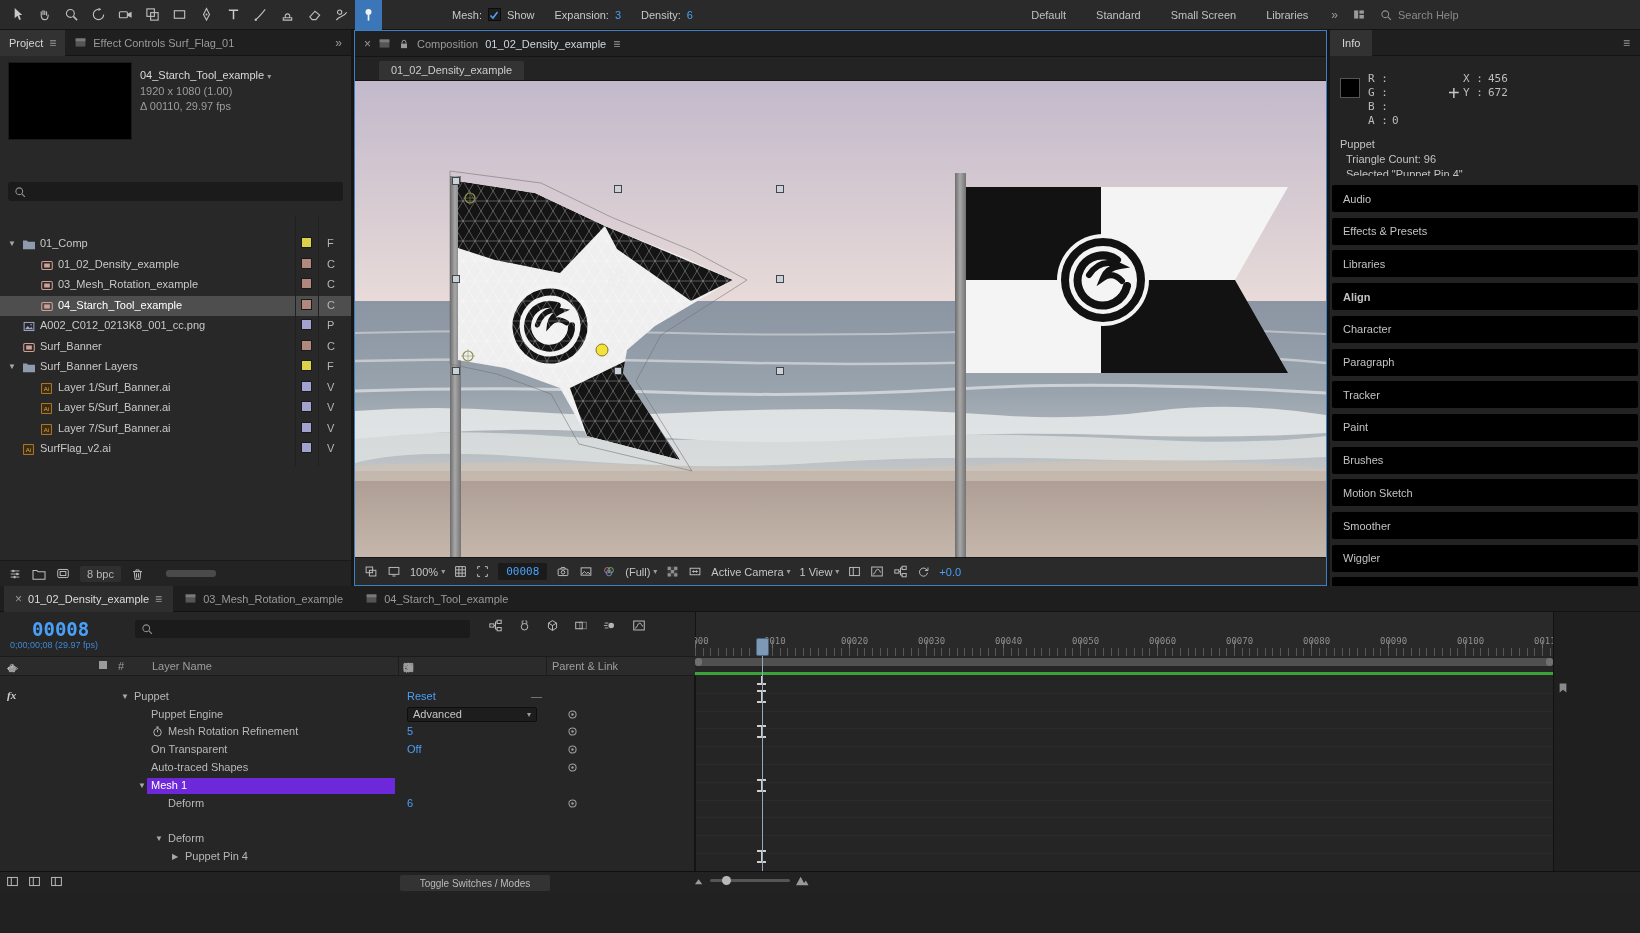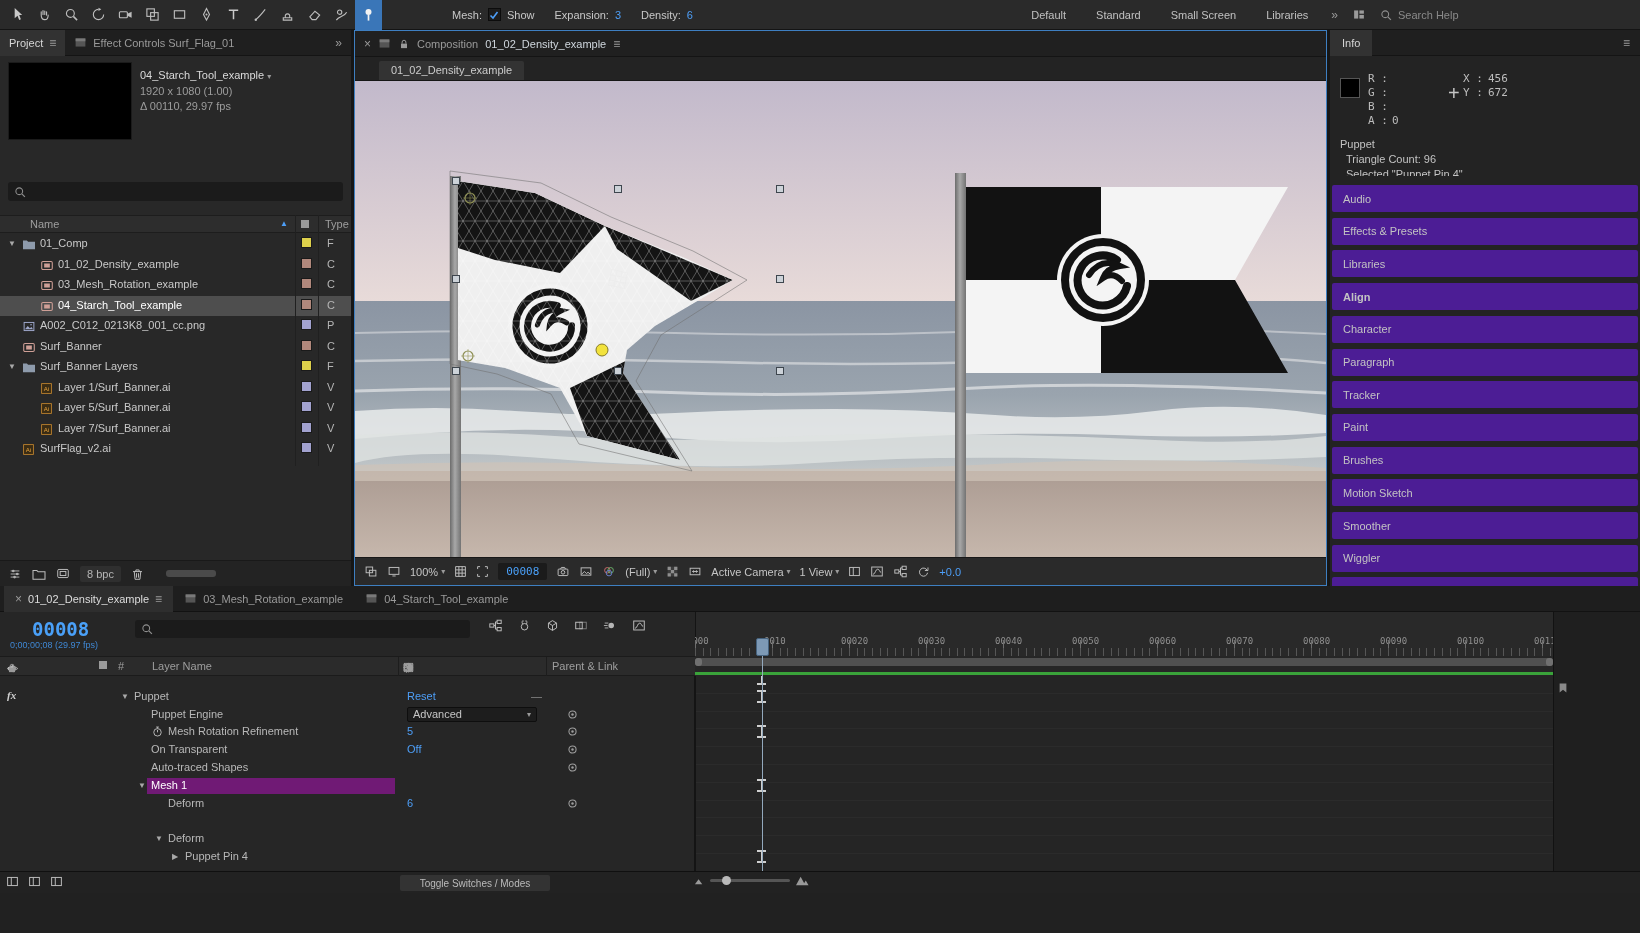--- a/index.html
+++ b/index.html
@@ -81,21 +81,21 @@
 #infocol{position:absolute;left:1330px;top:30px;width:310px;height:556px;background:#232323;overflow:hidden}
 .itabbar{height:26px;background:#1f1f1f;display:flex;align-items:center;border-bottom:1px solid #141414}
 .itab{padding:0 12px;height:26px;display:flex;align-items:center;background:#323232;color:#d6d6d6}
 .imenu{margin-left:auto;padding:0 10px;color:#9a9a9a;font-size:12px}
 #info-swatch{position:absolute;left:10px;top:48px;width:20px;height:20px;background:#000;border:1px solid #555}
 .irow{position:absolute;font-family:"DejaVu Sans Mono",monospace;color:#bdbdbd;font-size:11px}
 #crosshair{position:absolute;left:118px;top:52px;font-size:20px;color:#c5c5c5}
 #info-puppet{position:absolute;left:10px;top:108px;color:#c3c3c3}
 #info-tri{position:absolute;left:16px;top:123px;color:#c3c3c3}
 #info-clip{position:absolute;left:16px;top:138px;height:8px;overflow:hidden;color:#c3c3c3}
-#info-panels .ipanel{position:absolute;left:2px;width:306px;height:27px;background:#4c1d95;border-radius:2px;
+#info-panels .ipanel{position:absolute;left:2px;width:306px;height:27px;background:#000000;border-radius:2px;
  display:flex;align-items:center;padding-left:11px;color:#c3c3c3}
 
 
 #tl{position:absolute;left:0;top:586px;width:1640px;height:347px;background:#262626}
 .tltabs{height:26px;background:#1e1e1e;display:flex;align-items:center;padding-left:4px;border-bottom:1px solid #121212}
 .tltab{height:26px;display:flex;align-items:center;gap:6px;padding:0 11px;color:#9a9a9a}
 .tltab.active{background:#2e2e2e;color:#ddd}
 .tltab .x{font-size:12px;color:#9a9a9a}
 #tl-time{position:absolute;left:32px;top:32px;color:#4aa0f8;font-family:"DejaVu Sans Mono",monospace;font-size:19px;font-weight:bold}
 #tl-timesub{position:absolute;left:10px;top:54px;color:#3f87d4;font-size:9px}
@@ -105,21 +105,21 @@
 #tl-header{position:absolute;left:0;top:70px;width:695px;height:20px;background:#2b2b2b;
  border-top:1px solid #1b1b1b;border-bottom:1px solid #1b1b1b;color:#9e9e9e}
 #tl-header span{position:absolute;top:3px}
 #tl-header .avics{left:6px;display:flex;gap:6px;top:2px}
 #tl-header .sline{position:absolute;top:0;width:1px;height:20px;background:#1d1d1d}
 #tl-header .swics{left:403px;display:flex;gap:8px;top:2px}
 #tl-rows{position:absolute;left:0;top:90px;width:695px;height:195px;overflow:hidden;background:#262626;border-right:1px solid #141414}
 .trow{position:absolute;left:0;width:695px;height:17.8px;color:#b8b8b8}
 .trow span{white-space:nowrap}
 .tlabel{position:absolute;top:2px}
-.tlabel.tsel{background:#701a75;color:#fff;width:248px;padding-left:4px;margin-left:-4px;margin-top:-1px;padding-top:1px;height:16px}
+.tlabel.tsel{background:#6d28d9;color:#fff;width:248px;padding-left:4px;margin-left:-4px;margin-top:-1px;padding-top:1px;height:16px}
 .tval{position:absolute;left:407px;top:2px;color:#4d9ef7}
 .tdrop{position:absolute;left:407px;top:1px;width:130px;height:15px;background:#1d1d1d;border:1px solid #0e0e0e;border-radius:2px;
  display:flex;align-items:center;justify-content:space-between;padding:0 5px;color:#c5c5c5}
 .tdrop .ca{color:#9a9a9a;font-size:8px}
 .tdash{position:absolute;left:531px;top:2px;color:#8a8a8a}
 .tpick{position:absolute;left:566px;top:2px}
 .ttwirl{position:absolute;top:4px;font-size:8px;color:#a8a8a8}
 .tstop{position:absolute;top:2px}
 .fxbadge{position:absolute;left:7px;top:1px;color:#d0d0d0;font-family:"Liberation Serif",serif;font-style:italic;font-weight:bold}
 #ruler{position:absolute;left:695px;top:26px;width:858px;height:44px;background:#292929;border-left:1px solid #141414}
@@ -303,30 +303,20 @@
       <div class="d">Δ 00110, 29.97 fps</div>
     </div>
     <div id="proj-search">
       <span>
           <svg width="12" height="12" viewBox="0 0 16 16">
             <circle cx="7" cy="7" r="4.5" stroke="#8f8f8f" fill="none" stroke-width="1.4"></circle>
             <path d="M10.5 10.5 L14.5 14.5" stroke="#8f8f8f" stroke-width="1.6"></path>
           </svg>
         </span>
     </div>
-    <div id="proj-header">
-      <span class="hname">Name</span>
-      <span class="hsort">▲</span>
-      <span class="hsw">
-          <svg width="10" height="10" viewBox="0 0 10 10">
-            <rect x="1" y="1" width="8" height="8" fill="#9a9a9a"></rect>
-          </svg>
-        </span>
-      <span class="htype">Type</span>
-    </div>
     <div id="proj-rows">
         <div class="prow">
           <span class="twirl" style="left:8px">▼</span>
           <span class="picon" style="left:22px;top:4px">
             <svg width="14" height="12" viewBox="0 0 16 14">
               <path d="M1 3 h4.5 l1.5 1.5 H15 V13 H1 Z" fill="#8e9bac"></path>
             </svg>
           </span>
           <span class="plabel" style="left:40px">01_Comp</span>
           <span class="pswatch" style="background:#ddd04b"></span>

